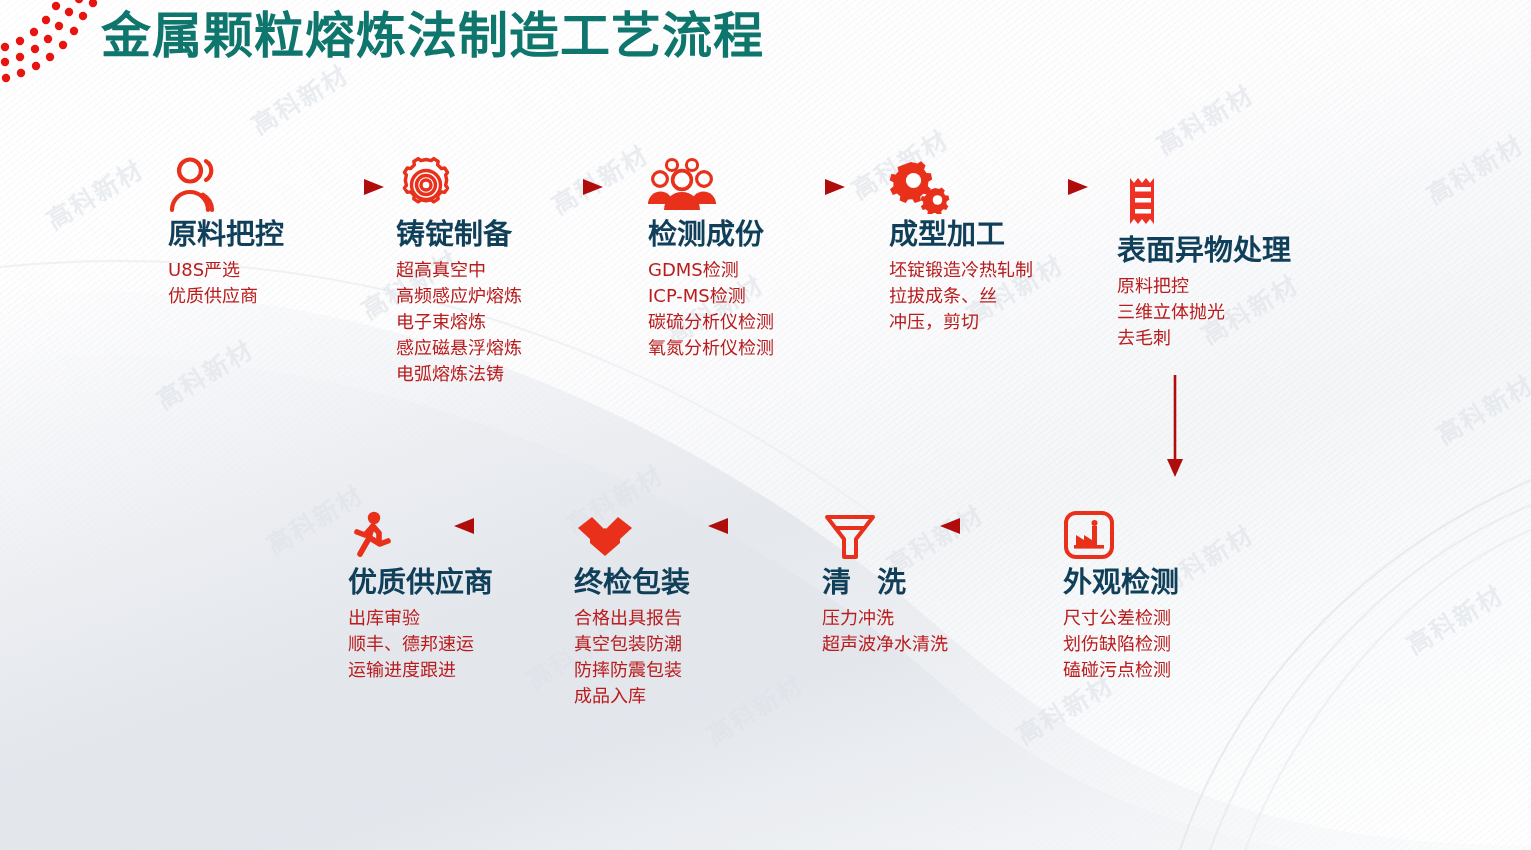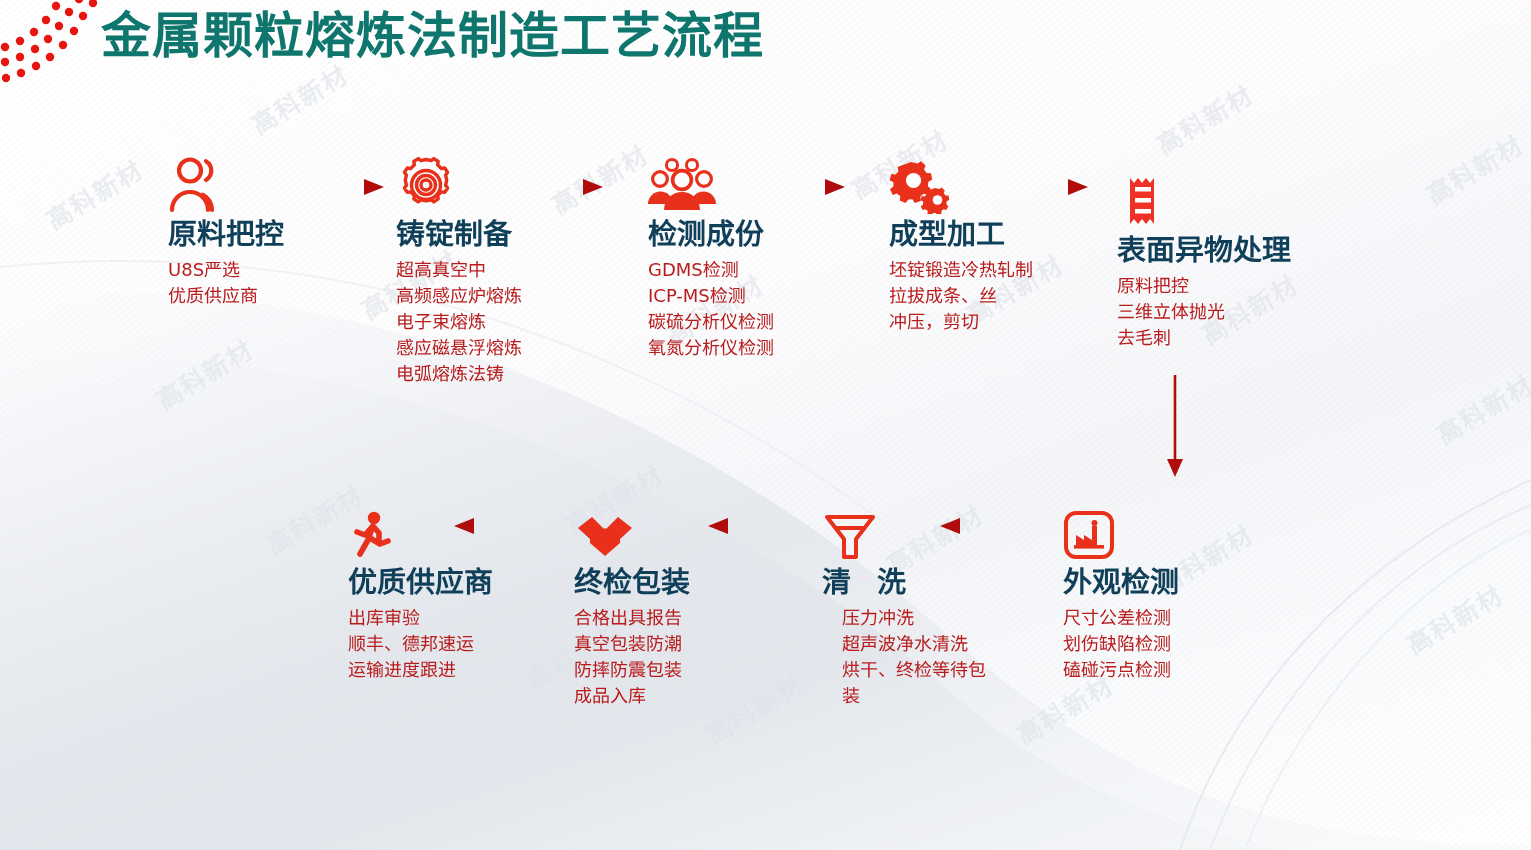--- a/index.html
+++ b/index.html
@@ -102,21 +102,21 @@
     font-family: "DejaVu Sans", "Liberation Sans", sans-serif;
   }
   .step-title.spaced { letter-spacing: 26px; }
   .step-lines {
     font-size: 18px;
     line-height: 26px;
     color: #b91c1c;
     font-family: "DejaVu Sans", "Liberation Sans", sans-serif;
   }
   .step-lines div { white-space: nowrap; }
-  .step-lines.wrapcol div { white-space: normal; width: 160px; margin-left: 20px; }
+  .step-lines.wrapcol div { white-space: normal; width: 160px; }
 
   
   .arrow-h, .arrow-v {
     position: absolute;
     pointer-events: none;
   }
 </style>
 </head>
 <body>
 
@@ -404,21 +404,20 @@
         <g fill="none" stroke="#e8301a" stroke-width="4" stroke-linejoin="round">
           <path d="M5 7 L51 7 L34 29 L34 47 L22 47 L22 29 Z"></path>
           <line x1="12" y1="18" x2="44" y2="18"></line>
         </g>
       </svg>
     </div>
     <div class="step-title spaced">清洗</div>
     <div class="step-lines wrapcol">
       <div>压力冲洗</div>
       <div>超声波净水清洗</div>
-      <div>烘干、终检等待包装</div>
     </div>
   </div>
 
   <svg class="arrow-h" style="left:706px; top:515px;" width="92" height="22">
     <defs>
         <linearGradient id="ag7" x1="1" y1="0" x2="0" y2="0">
       <stop offset="0%" stop-color="#f3c6c0"></stop>
           <stop offset="55%" stop-color="#d8483a"></stop>
           <stop offset="100%" stop-color="#c01f12"></stop>
     </linearGradient>

